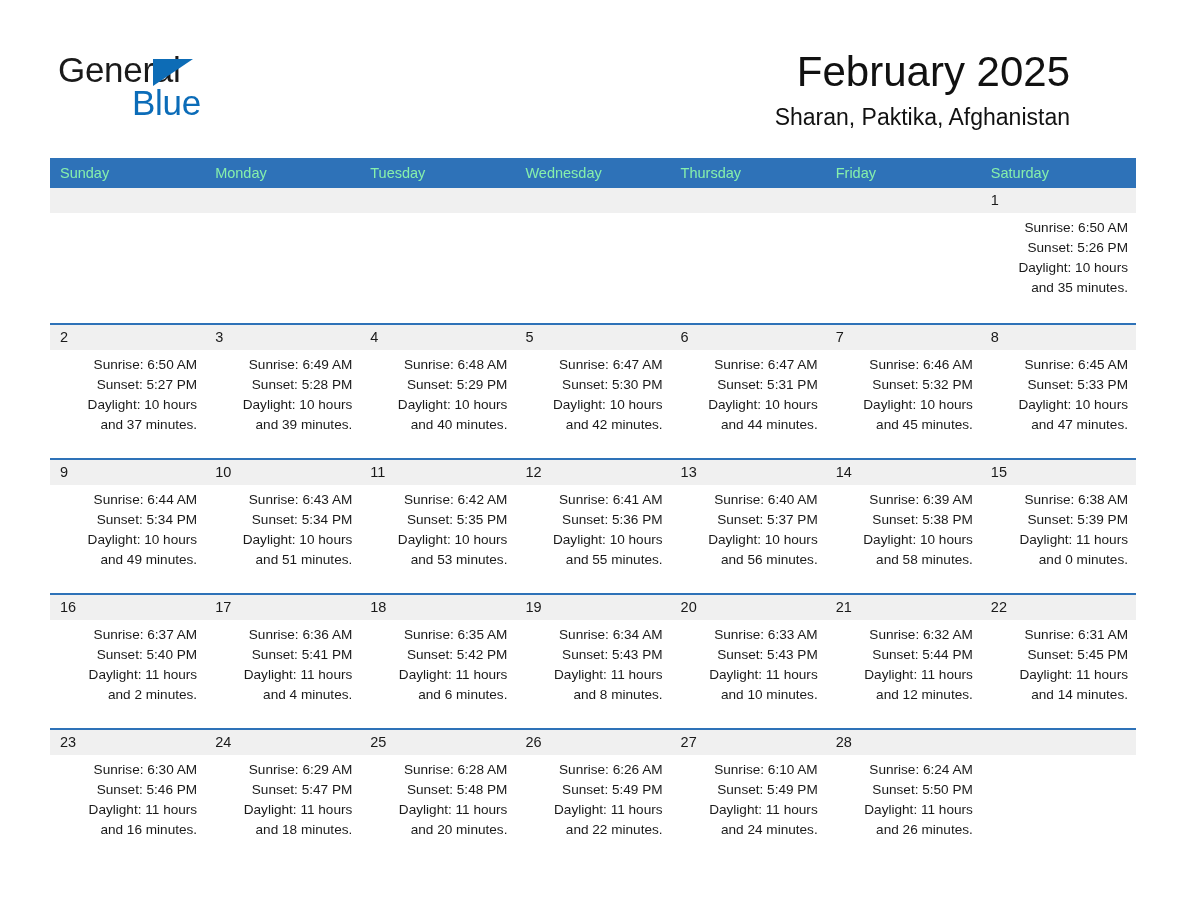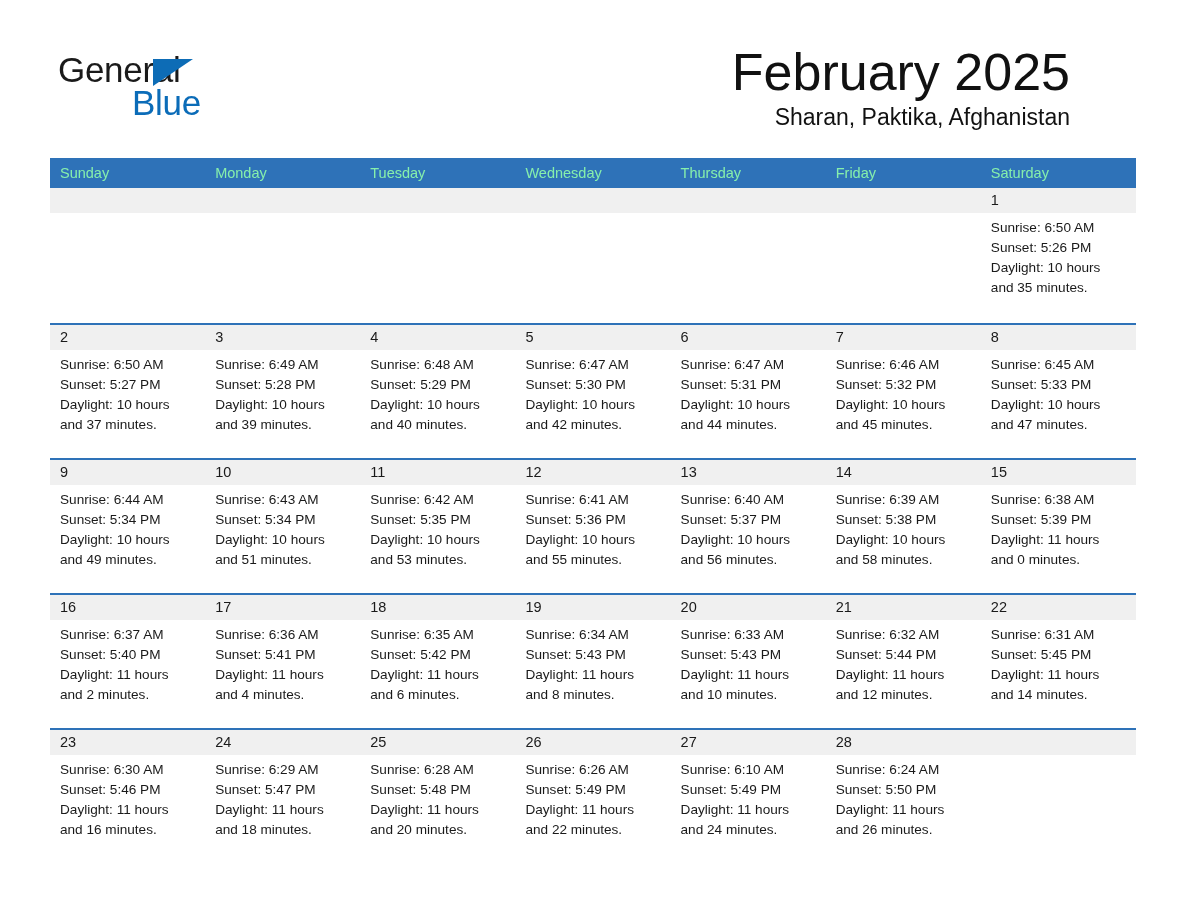--- a/index.html
+++ b/index.html
@@ -66,21 +66,21 @@
     font-weight: 400;
   }
 
   .title-block {
     position: absolute;
     right: 52px;
     top: 48px;
     text-align: right;
   }
   .month-title {
-    font-size: 52px;
+    font-size: 42px;
     line-height: 48px;
     font-weight: 400;
     color: #111111;
     white-space: nowrap;
   }
   .location {
     margin-top: 8px;
     font-size: 23px;
     line-height: 27px;
     font-weight: 400;
@@ -133,20 +133,21 @@
     line-height: 25px;
     padding-left: 10px;
     color: #1a1a1a;
     box-sizing: border-box;
   }
   .day-body {
     padding: 5px 8px 0 10px;
     font-size: 13.6px;
     line-height: 20px;
     color: #1a1a1a;
+    text-align: right;
   }
   .day-body div {
     white-space: nowrap;
   }
   .day-cell.empty .day-num-strip {
     background: #f0f0f0;
   }
 </style>
 </head>
 <body>

